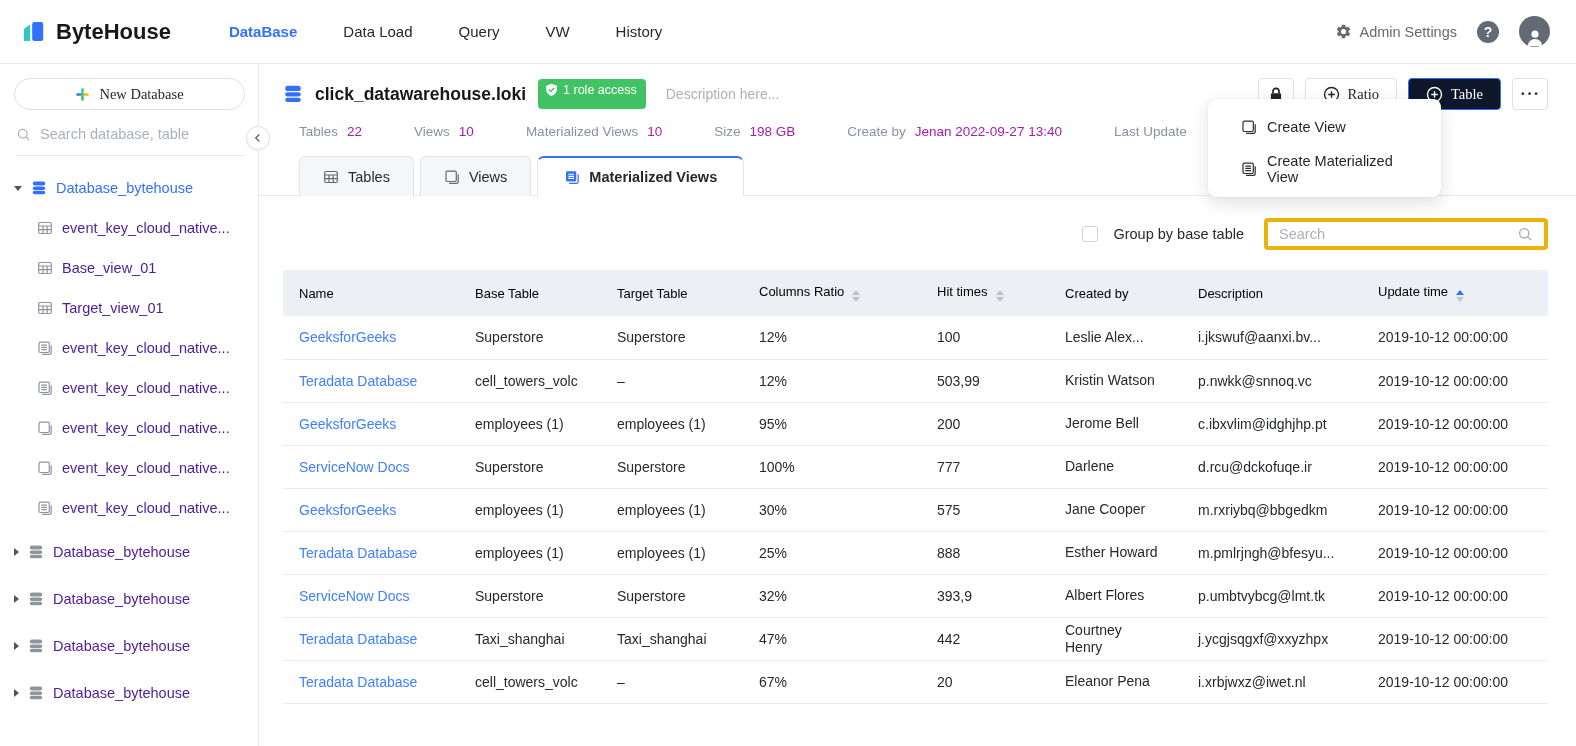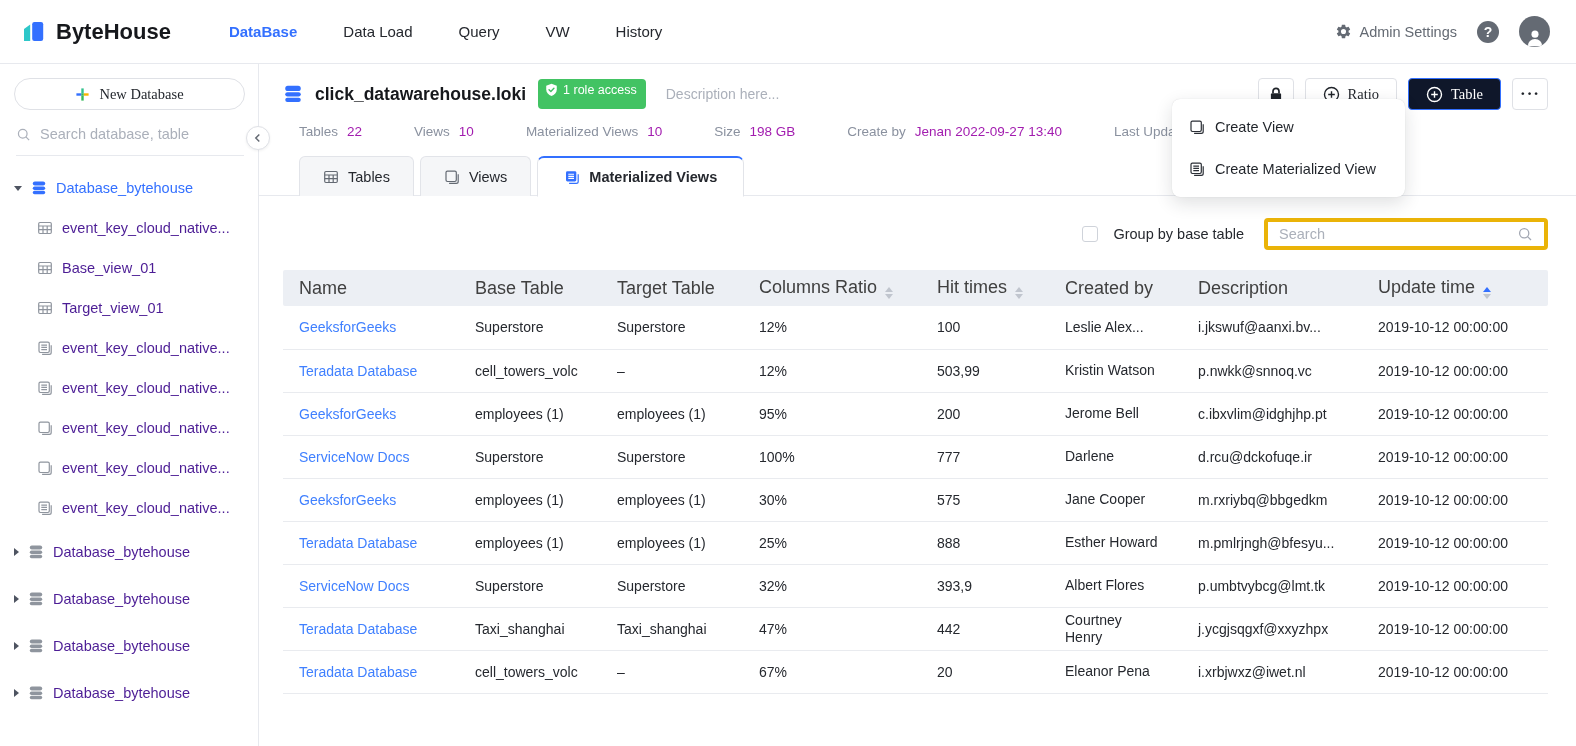--- a/index.html
+++ b/index.html
@@ -66,34 +66,34 @@
   
   .table-toolbar { display:flex; align-items:center; justify-content:flex-end; gap:20px; margin-top:22px; height:32px; }
   .group-by { display:flex; align-items:flex-end; gap:15px; font-size:14.5px; color:#25282e; cursor:pointer; }
   .checkbox { width:16px; height:16px; border:1px solid #cfd3da; border-radius:3px; background:#fff; flex-shrink:0; cursor:pointer; }
   .search-box { width:284px; height:32px; border:4px solid #eab308; border-radius:4px; display:flex; align-items:center; padding:0 11px; gap:8px; background:#fff; }
   .search-box input { border:none; outline:none; flex:1; font-size:14.5px; color:#1f2329; }
   .search-box input::placeholder { color:#abb0ba; }
 
   
   .data-table { width:100%; border-collapse:collapse; table-layout:fixed; margin-top:20px; }
-  .data-table thead th { background:#eceff4; height:36px; font-weight:normal; color:#404040; text-align:left; font-size:18px; padding:0 8px 0 16px; white-space:nowrap; overflow:hidden; }
+  .data-table thead th { background:#eceff4; height:46px; font-weight:normal; color:#000000; text-align:left; font-size:13px; padding:0 8px 0 16px; white-space:nowrap; overflow:hidden; }
   .data-table thead th:first-child { border-radius:2px 0 0 2px; }
   .data-table thead th:last-child { border-radius:0 2px 2px 0; }
   .data-table tbody td { height:43px; border-bottom:1px solid #e9ebef; font-size:14px; color:#25282e; padding:0 8px 0 16px; overflow:hidden; text-overflow:ellipsis; white-space:nowrap; }
   .data-table tbody td.created-cell { white-space:normal; line-height:17px; padding-right:20px; }
   .name-link { color:#4080ff; cursor:pointer; }
   .sorter { display:inline-flex; flex-direction:column; gap:2.5px; margin-left:8px; vertical-align:1px; cursor:pointer; }
   .sorter i { display:block; width:0; height:0; border-left:4px solid transparent; border-right:4px solid transparent; }
   .sorter .up { border-bottom:5px solid #c0c5ce; }
   .sorter .down { border-top:5px solid #c0c5ce; }
   .sorter .up.active { border-bottom-color:#3370ff; }
 
   
-  .dropdown { position:absolute; left:1172px; top:99px; width:233px; background:#fff; border-radius:8px; box-shadow:0 6px 18px rgba(31,35,41,.14), 0 0 1px rgba(31,35,41,.18); padding:7px 0; z-index:30; }
+  .dropdown { position:absolute; left:1208px; top:99px; width:233px; background:#fff; border-radius:8px; box-shadow:0 6px 18px rgba(31,35,41,.14), 0 0 1px rgba(31,35,41,.18); padding:7px 16px; z-index:30; }
   .dropdown-item { display:flex; align-items:center; gap:10px; height:42px; padding:0 17px; font-size:14.5px; color:#1f2329; cursor:pointer; }
 </style>
 </head>
 <body>
 
 <header class="navbar">
   <div class="brand">
     <span style="display:flex;">
       <svg width="27" height="27" viewBox="0 0 27 27">
         <path d="M4 11 L10.2 6.6 L10.2 23 L4 23 Z" fill="#2ec7c9"></path>

